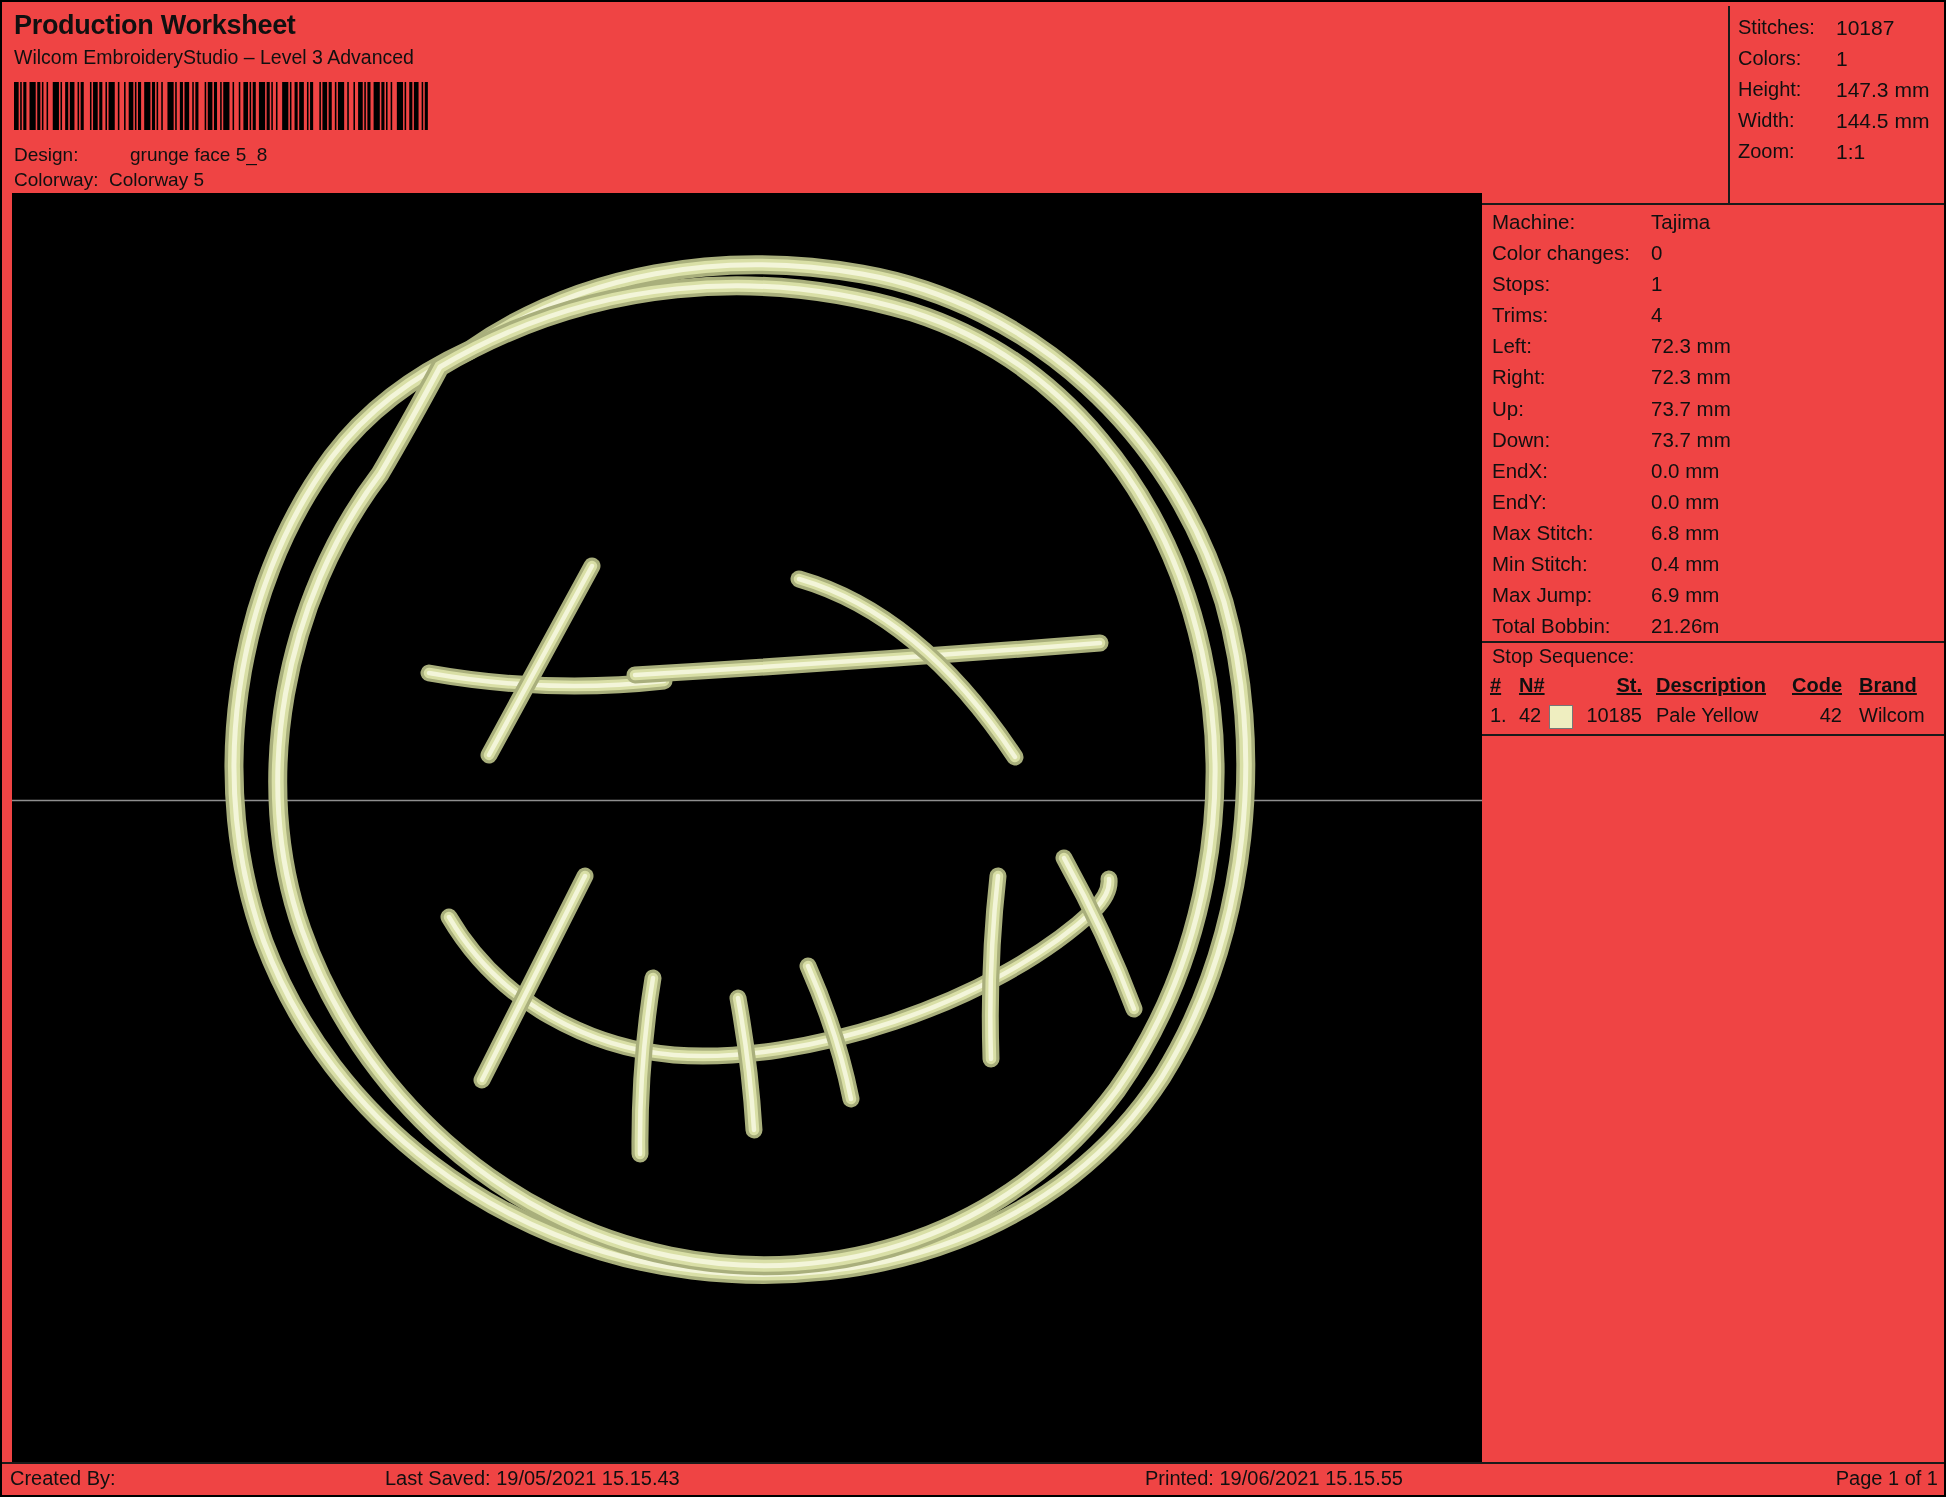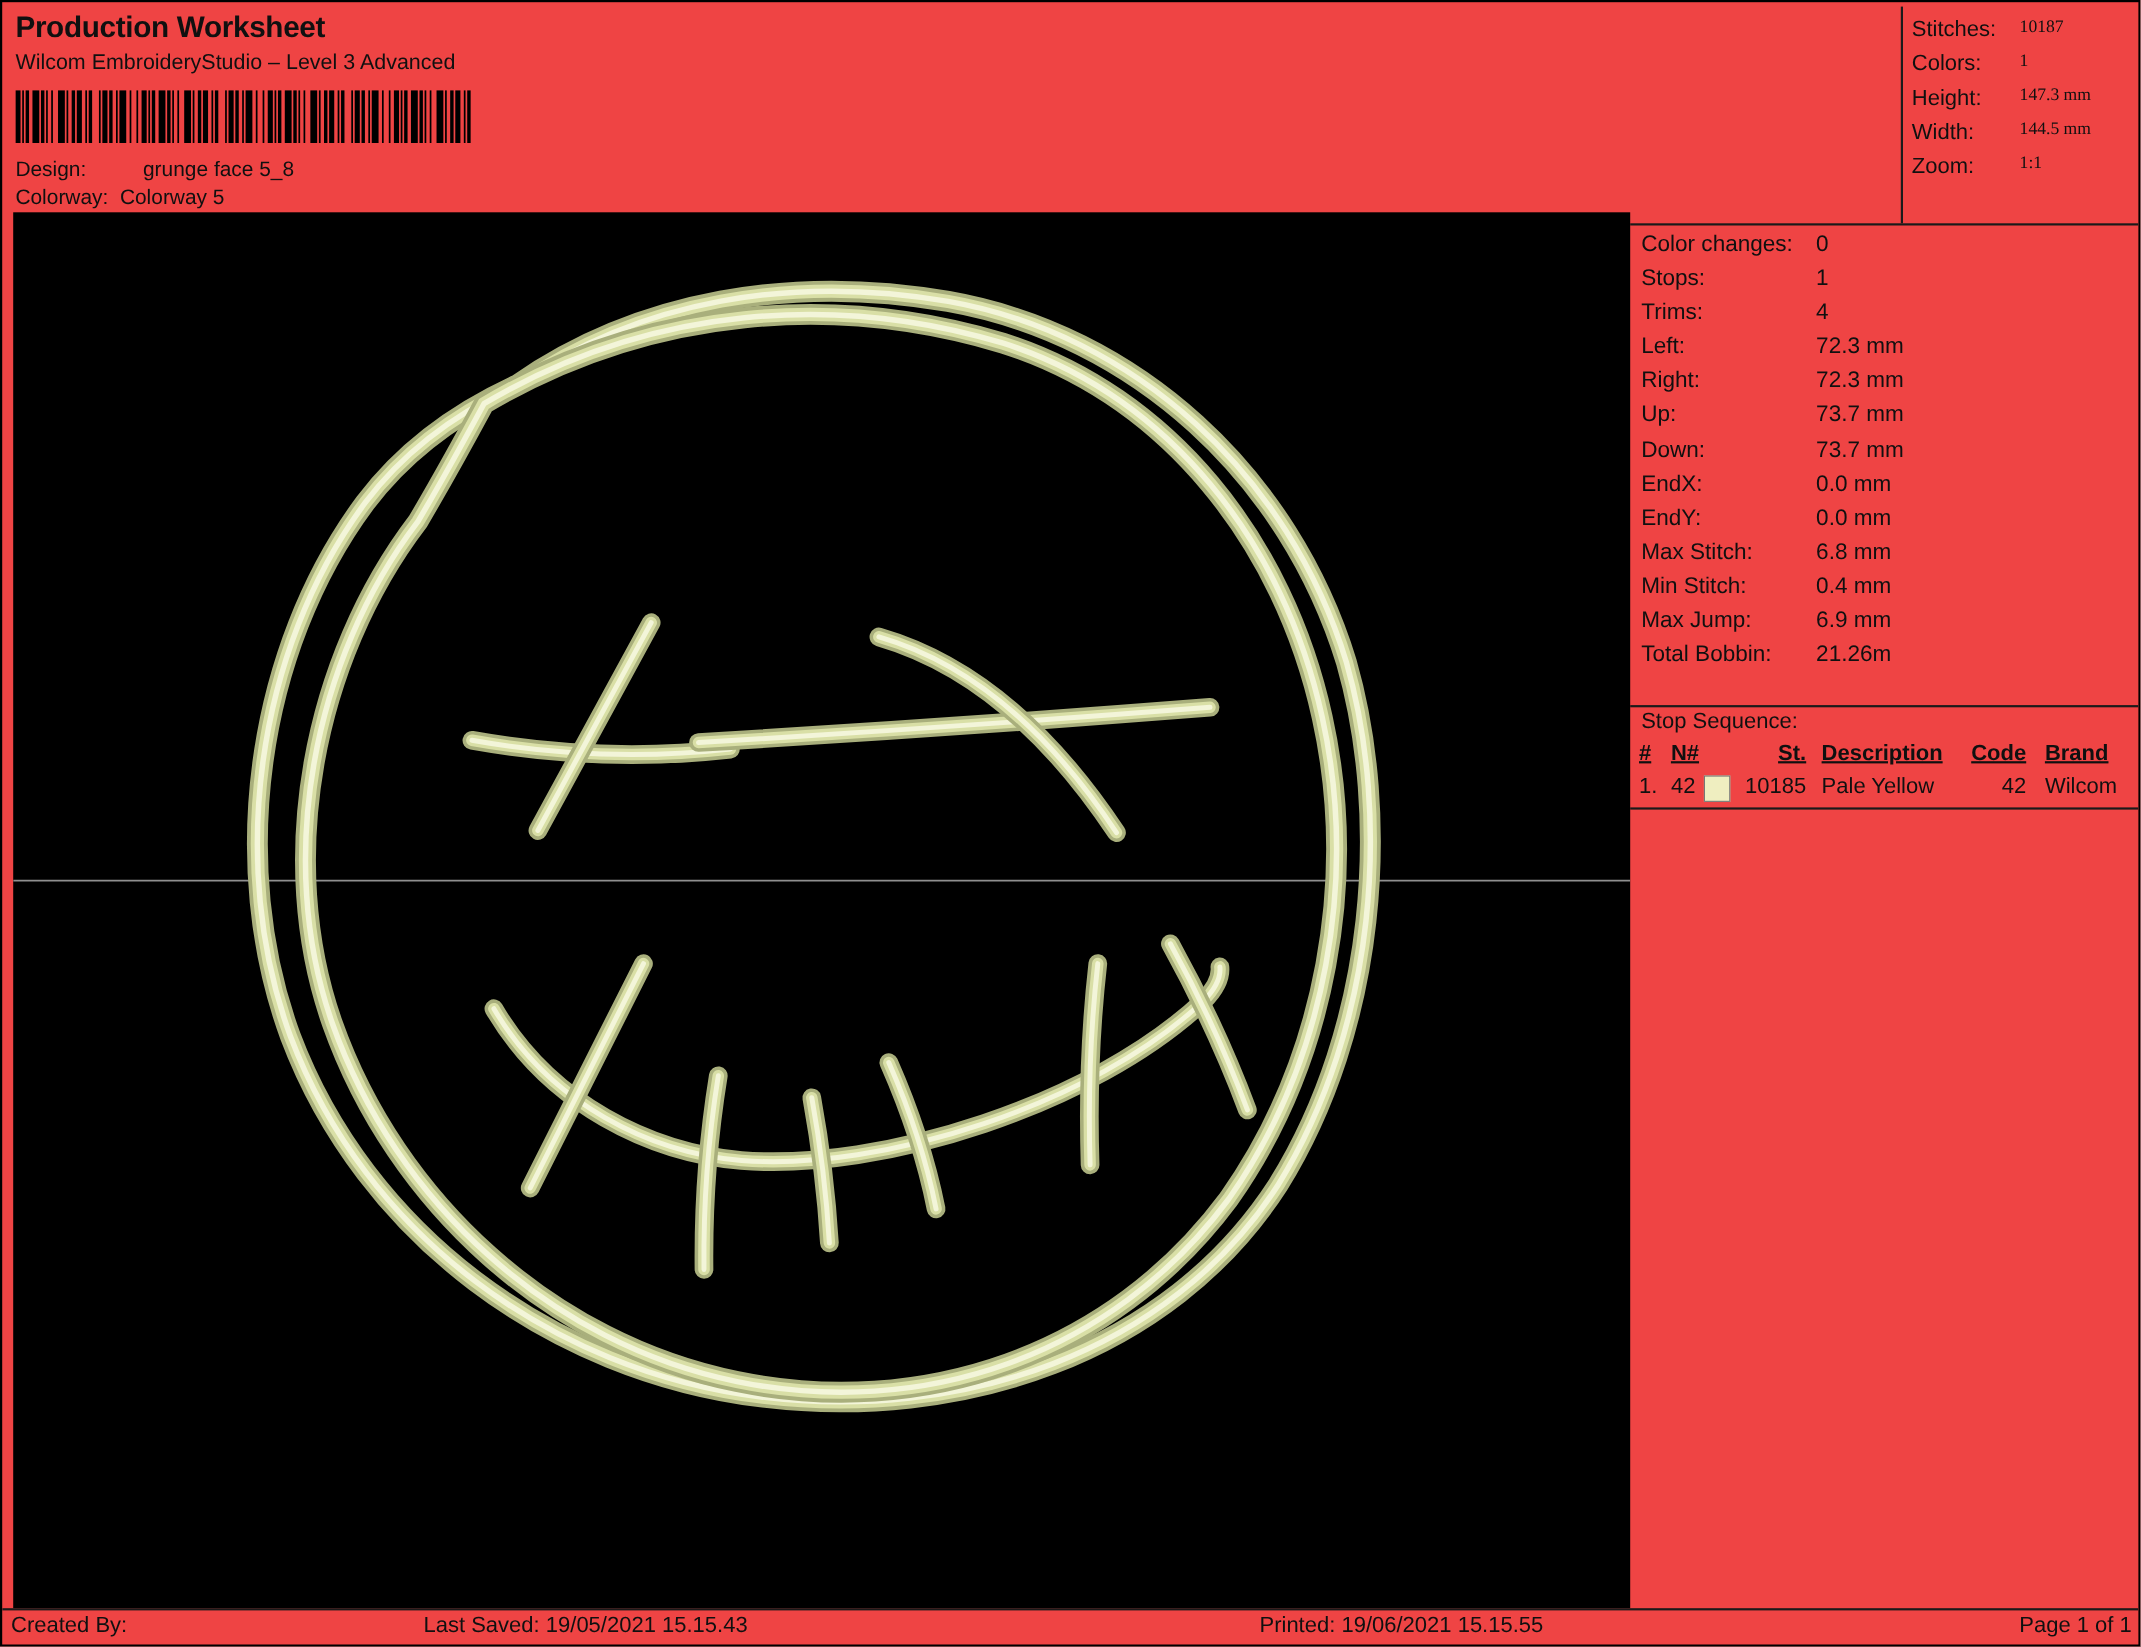--- a/index.html
+++ b/index.html
@@ -21,21 +21,21 @@
     background:#000;
   }
   .hline{position:absolute;height:2px;background:#1a1a1a;}
   .stats-box{
     position:absolute;right:0;top:4px;width:216px;height:197px;
     border-left:2px solid #1a1a1a;box-sizing:border-box;
   }
   .stats-row{position:relative;height:31px;margin-top:0;padding-left:22px;}
   .stats-box .inner{padding-top:10px;}
   .stats-label{position:absolute;left:8px;font-size:20px;}
-  .stats-value{position:absolute;left:106px;font-size:16px;font-family:Liberation Serif, serif;}
+  .stats-value{position:absolute;left:106px;font-size:21px;}
   .mp-row{position:relative;height:31.1px;}
   .mp-label{position:absolute;left:0;font-size:20.5px;}
   .mp-value{position:absolute;left:159px;font-size:20.5px;}
   .machine-panel{position:absolute;left:1490px;top:208px;width:450px;}
   .ss-title{font-size:20px;}
   .th{font-size:20px;font-weight:bold;text-decoration:underline;}
   .td{font-size:20px;}
   .ralign{text-align:right;}
   .swatch{
     position:absolute;width:24px;height:24px;box-sizing:border-box;
@@ -236,20 +236,24 @@
       </g>
     </svg>
   </div>
 
   <div class="hline" style="left:1480px;right:0;top:201px;"></div>
   <div class="hline" style="left:1480px;right:0;top:639px;"></div>
   <div class="hline" style="left:1480px;right:0;top:732px;"></div>
 
   <div class="machine-panel">
     <div class="mp-row">
+        <span class="mp-label">Machine:</span>
+        <span class="mp-value">Tajima</span>
+      </div>
+    <div class="mp-row">
         <span class="mp-label">Color changes:</span>
         <span class="mp-value">0</span>
       </div>
     <div class="mp-row">
         <span class="mp-label">Stops:</span>
         <span class="mp-value">1</span>
       </div>
     <div class="mp-row">
         <span class="mp-label">Trims:</span>
         <span class="mp-value">4</span>

